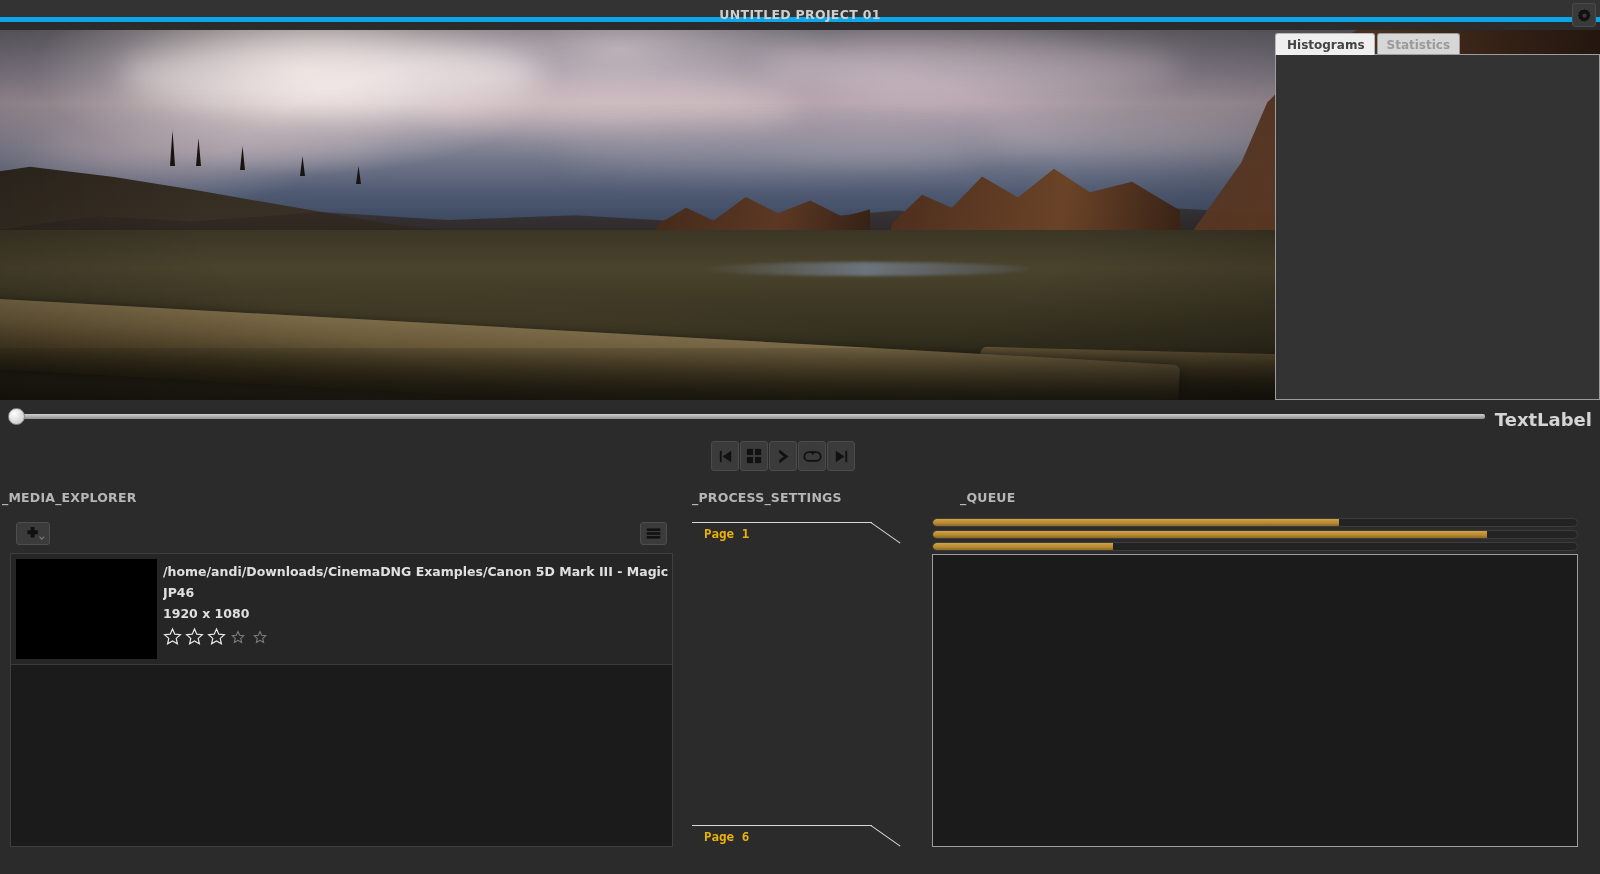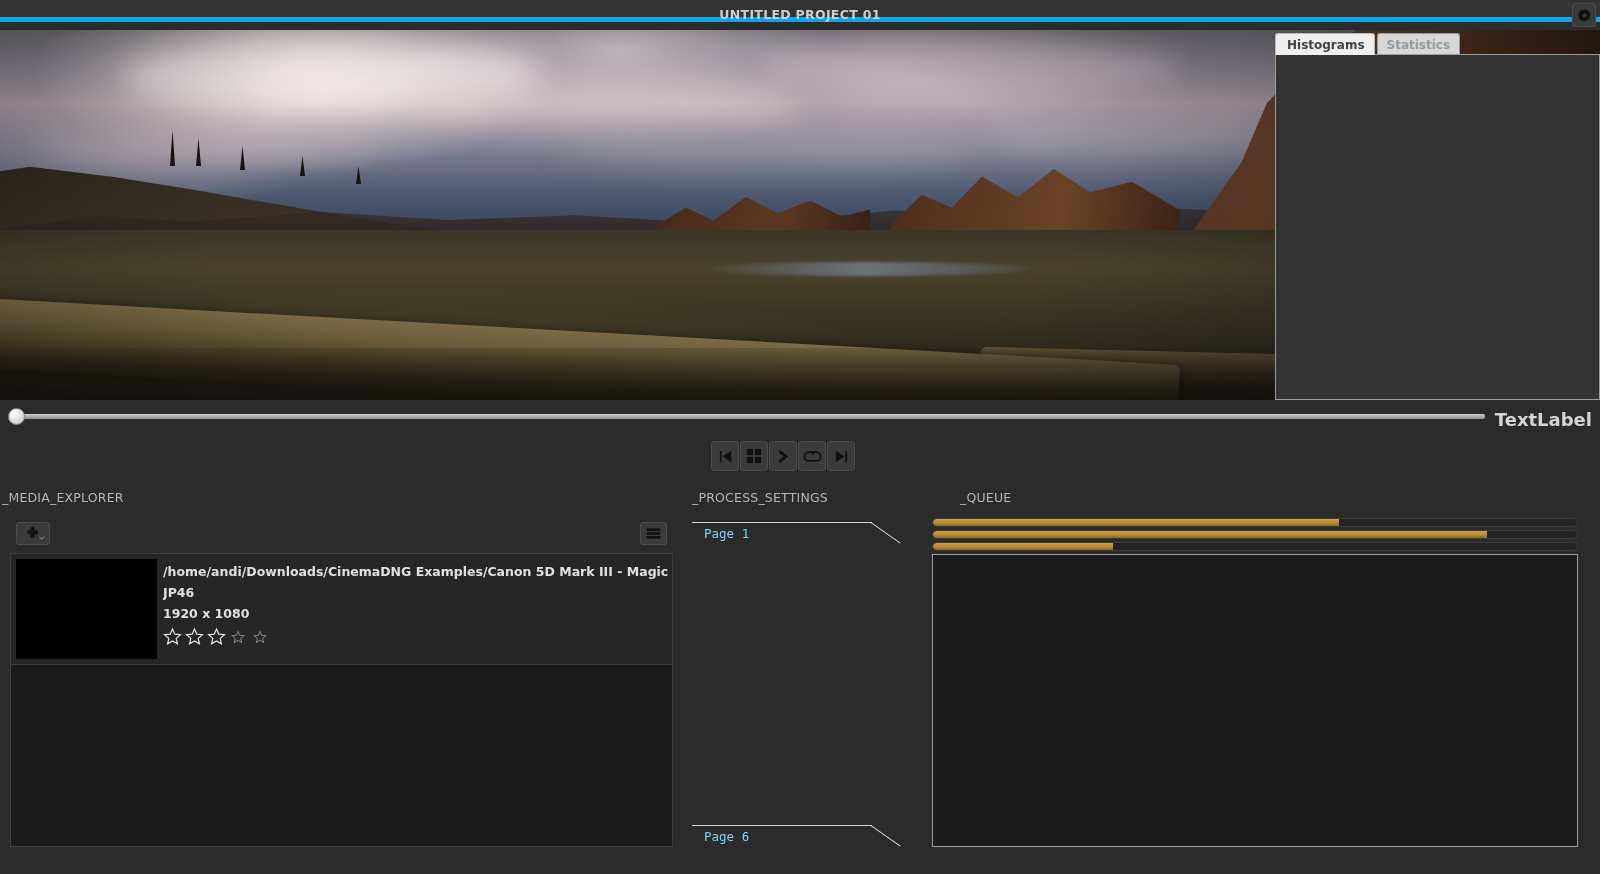--- a/index.html
+++ b/index.html
@@ -161,21 +161,21 @@
   .tbtn {
     width: 28px; height: 30px;
     background: #3b3b3b;
     border: 1px solid #4b4b4b; border-radius: 3px;
     display: flex; align-items: center; justify-content: center;
   }
 
   
   .sec-label {
     position: absolute;
-    font-size: 12.5px; font-weight: normal; color: #b6b6b6; letter-spacing: .2px;
+    font-size: 12.5px; font-weight: bold; color: #b6b6b6; letter-spacing: .2px;
   }
 
   
   .me-add {
     position: absolute; left: 16px; top: 522px; width: 34px; height: 23px;
     background: #3b3b3b; border: 1px solid #4d4d4d; border-radius: 3px;
     display: flex; align-items: center; justify-content: center;
   }
   .me-list-btn {
     position: absolute; left: 640px; top: 522px; width: 27px; height: 23px;
@@ -209,21 +209,21 @@
   .ps-page .ps-line {
     position: absolute; left: 0; top: 0; width: 180px; height: 1px; background: #d8d8d8;
   }
   .ps-page .ps-diag {
     position: absolute; left: 179px; top: 0; width: 36px; height: 26px;
     border-top: 1px solid #d8d8d8;
     transform-origin: left top; transform: rotate(35deg);
   }
   .ps-page .ps-text {
     position: absolute; left: 12px; top: 4px;
-    font-size: 12.5px; font-weight: normal; color: #7dd3fc;
+    font-size: 12.5px; font-weight: bold; color: #eab308;
     font-family: "DejaVu Sans Mono", "Liberation Mono", monospace;
   }
 
   
   .q-bar-track {
     position: absolute; height: 9px;
     background: #232323; border: 1px solid #3c3c3c; border-radius: 5px;
     overflow: hidden;
   }
   .q-bar-fill {

